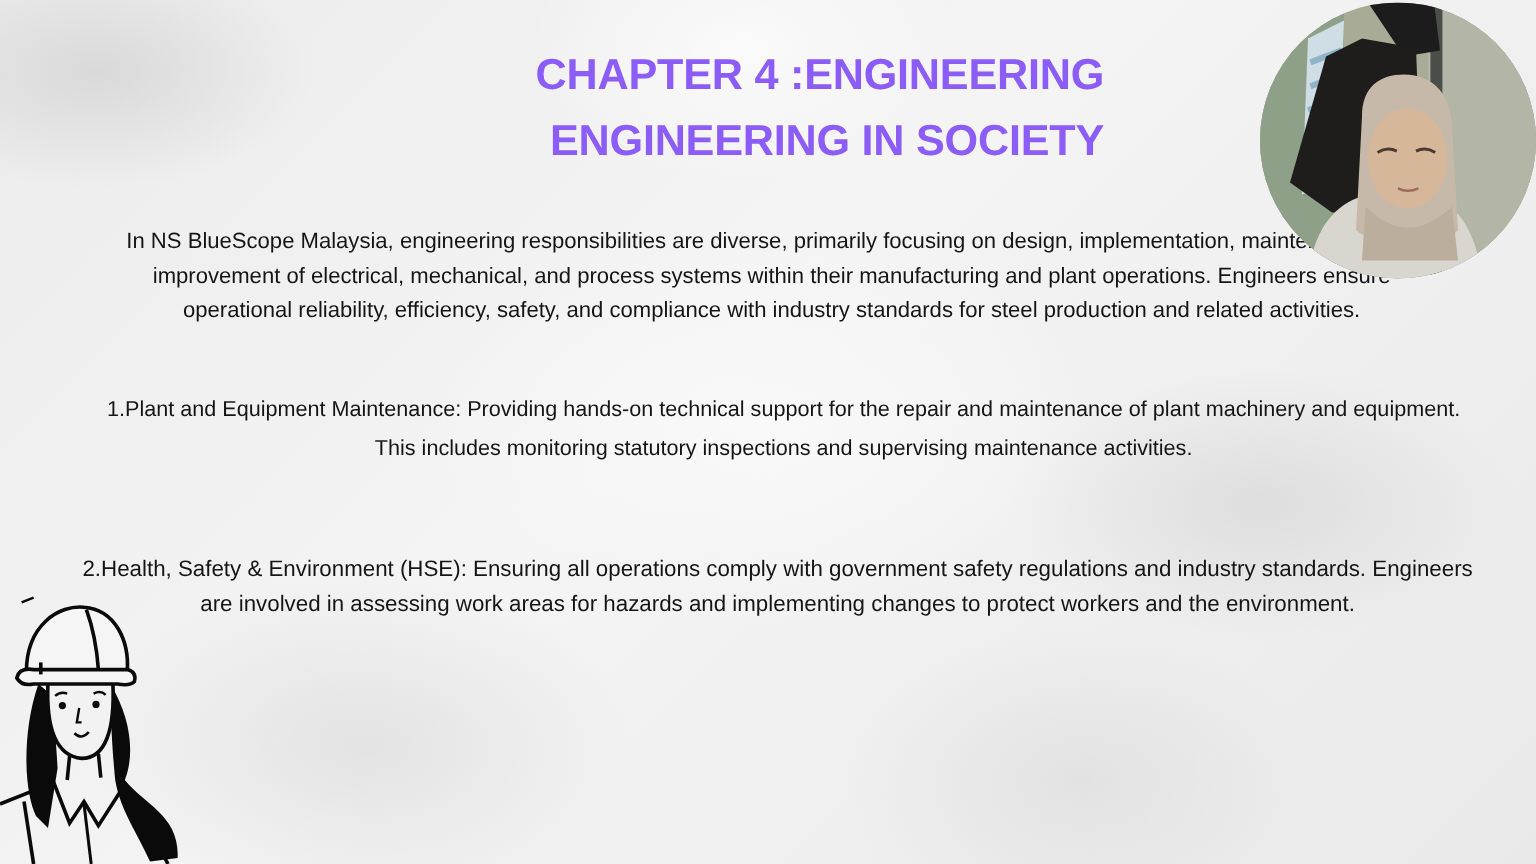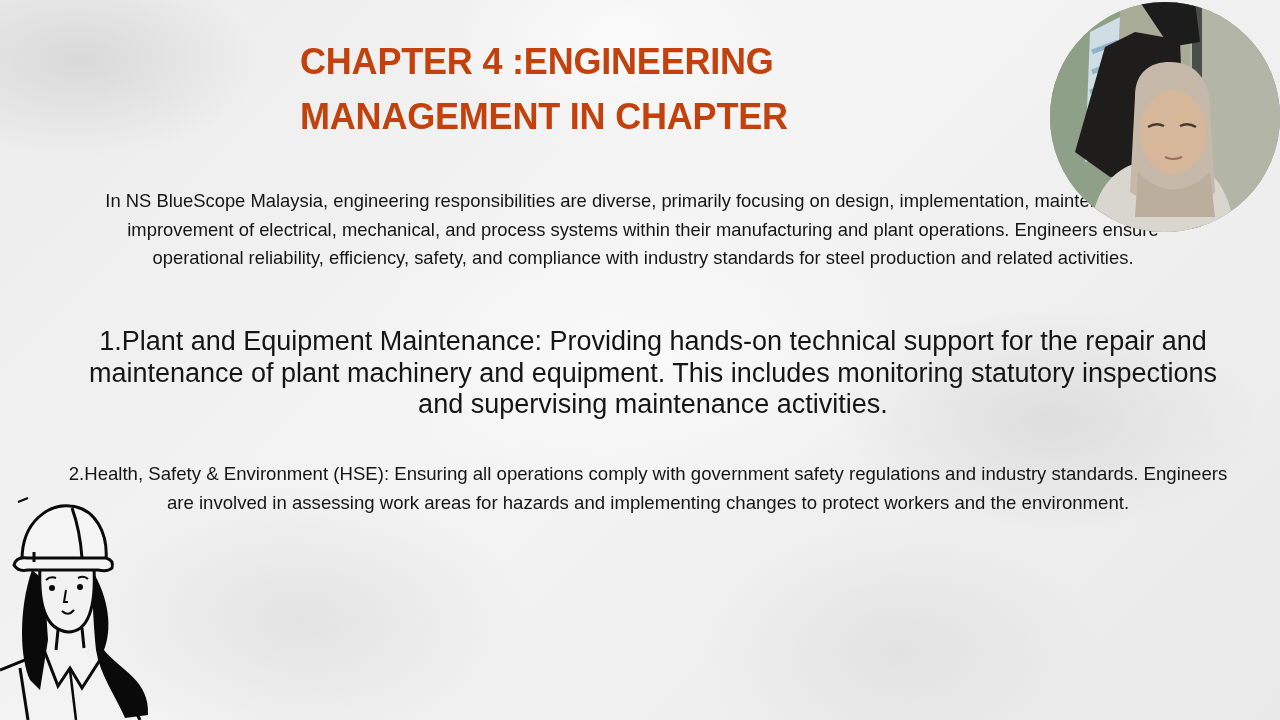--- a/index.html
+++ b/index.html
@@ -14,46 +14,46 @@
       radial-gradient(ellipse 260px 140px at 80px 60px, rgba(200,200,200,0.55), transparent 70%),
       radial-gradient(ellipse 300px 160px at 1050px 420px, rgba(205,205,205,0.5), transparent 70%),
       radial-gradient(ellipse 320px 200px at 300px 620px, rgba(210,210,210,0.5), transparent 70%),
       radial-gradient(ellipse 280px 180px at 900px 650px, rgba(215,215,215,0.5), transparent 70%),
       radial-gradient(ellipse 380px 220px at 640px 360px, rgba(250,250,250,0.85), transparent 75%),
       radial-gradient(ellipse 260px 160px at 620px 40px, rgba(252,252,252,0.8), transparent 70%),
       linear-gradient(135deg, #ececec 0%, #f4f4f4 45%, #e9e9e9 100%);
   }
   .title {
     position:absolute; left:300px; width:620px; top:34px;
-    text-align:left; font-weight:700; font-size:36px; line-height:55px;
-    color:#c2410c; letter-spacing:-0.2px;
+    text-align:right; font-weight:700; font-size:36px; line-height:55px;
+    color:#8b5cf6; letter-spacing:-0.2px;
   }
   .title span { display:block; }
   .para {
     position:absolute; text-align:center; color:#151515;
   }
   .p-intro { left:88px; width:1110px; top:187px; font-size:18.4px; line-height:28.5px; }
-  .p-item1 { left:88px; width:1130px; top:326px; font-size:27px; line-height:31.5px; }
+  .p-item1 { left:88px; width:1130px; top:326px; font-size:18px; line-height:31.5px; }
   .p-item2 { left:58px; width:1180px; top:460px; font-size:18.6px; line-height:28.5px; }
 
   .worker { position:absolute; left:0; top:490px; width:200px; height:230px; }
 
   .webcam {
     position:absolute; left:1050px; top:2px; width:230px; height:230px;
     border-radius:50%; overflow:hidden; background:#a9ad97;
   }
 </style>
 </head>
 <body>
 
 <div class="bg"></div>
 
 <div class="title">
   <span>CHAPTER 4 :ENGINEERING</span>
-  <span>MANAGEMENT IN CHAPTER</span>
+  <span>ENGINEERING IN SOCIETY</span>
 </div>
 
 <div class="para p-intro">In NS BlueScope Malaysia, engineering responsibilities are diverse, primarily focusing on design, implementation, maintenance, and improvement of electrical, mechanical, and process systems within their manufacturing and plant operations. Engineers ensure operational reliability, efficiency, safety, and compliance with industry standards for steel production and related activities.</div>
 <div class="para p-item1">1.Plant and Equipment Maintenance: Providing hands-on technical support for the repair and maintenance of plant machinery and equipment. This includes monitoring statutory inspections and supervising maintenance activities.</div>
 <div class="para p-item2">2.Health, Safety &amp; Environment (HSE): Ensuring all operations comply with government safety regulations and industry standards. Engineers are involved in assessing work areas for hazards and implementing changes to protect workers and the environment.</div>
 
 <svg class="worker" viewBox="0 0 200 230">
 
   <path d="M32,80 C18,120 20,170 30,190 L40,200 L48,150 L44,90 Z" fill="#0a0a0a"></path>
   <path d="M92,80 C110,110 112,140 104,160 C120,180 150,190 148,225 L125,228 C115,205 100,185 96,160 C94,140 92,110 92,80 Z" fill="#0a0a0a"></path>

